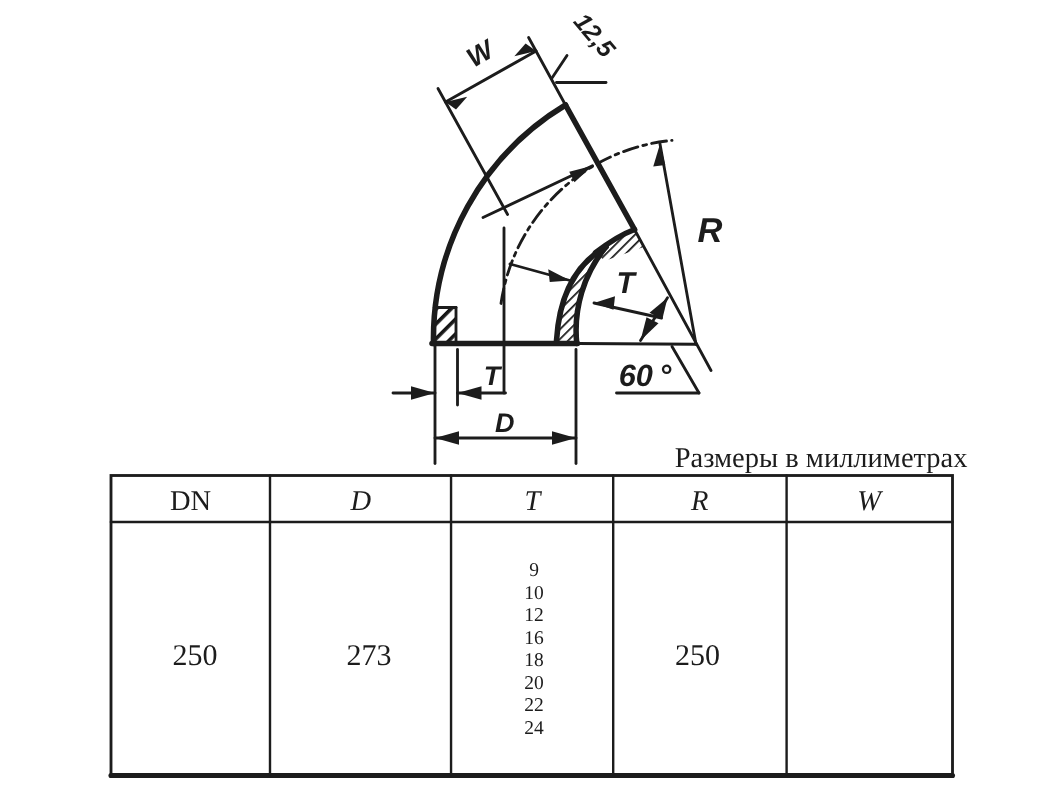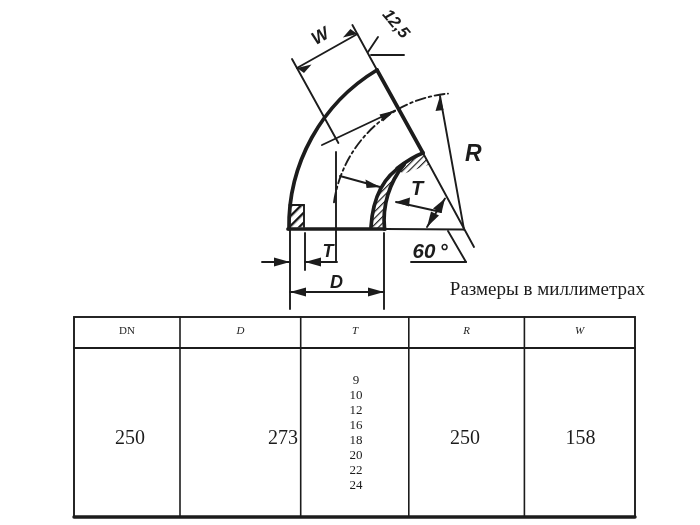--- a/index.html
+++ b/index.html
@@ -1,20 +1,20 @@
 <!DOCTYPE html>
 <html><head>
 <meta charset="utf-8">
 <style>
 html,body{margin:0;padding:0;background:#ffffff;}
 #page{position:relative;filter:grayscale(1) blur(0.45px);width:700px;height:525px;background:#ffffff;overflow:hidden;
  font-family:"Liberation Serif",serif;color:#1c1c1c;}
-#cap{position:absolute;right:55px;top:278px;font-size:19px;}
+#cap{position:absolute;right:55px;top:295px;font-size:19px;}
 .tbltxt{position:absolute;font-size:20px;text-align:center;}
-.hdr{font-size:11px;}
+.hdr{font-size:19px;}
 .it{font-style:italic;}
 </style>
 </head>
 <body>
 <div id="page">
 <svg width="700" height="525" viewBox="0 0 700 525" style="position:absolute;left:0;top:0">
 <defs>
 <pattern id="hatch" patternUnits="userSpaceOnUse" width="4.6" height="4.6" patternTransform="rotate(45)">
   <rect width="4.6" height="4.6" fill="#ffffff"></rect>
   <line x1="0" y1="0" x2="0" y2="4.6" stroke="#161616" stroke-width="2.3"></line>
@@ -112,17 +112,16 @@
 </g>
 </g>
     </svg>
 <div id="cap">Размеры в миллиметрах</div>
 <div class="tbltxt hdr" style="left:74px;top:323.5px;width:106px;">DN</div>
 <div class="tbltxt hdr it" style="left:180px;top:323.5px;width:121px;">D</div>
 <div class="tbltxt hdr it" style="left:301px;top:323.5px;width:108px;">T</div>
 <div class="tbltxt hdr it" style="left:409px;top:323.5px;width:115px;">R</div>
 <div class="tbltxt hdr it" style="left:524px;top:323.5px;width:111px;">W</div>
 <div class="tbltxt" style="left:74px;top:426px;width:112px;">250</div>
-<div class="tbltxt" style="left:180px;top:426px;width:132px;padding-left:37px;">273</div>
+<div class="tbltxt" style="left:180px;top:426px;width:132px;">273</div>
 <div class="tbltxt" style="left:409px;top:426px;width:112px;">250</div>
-<div class="tbltxt" style="left:524px;top:426px;width:113px;">158</div>
 <div class="tbltxt" style="left:301px;top:372px;width:110px;font-size:13px;line-height:15px;">9<br>10<br>12<br>16<br>18<br>20<br>22<br>24</div>
 </div>
 
 </body></html>

